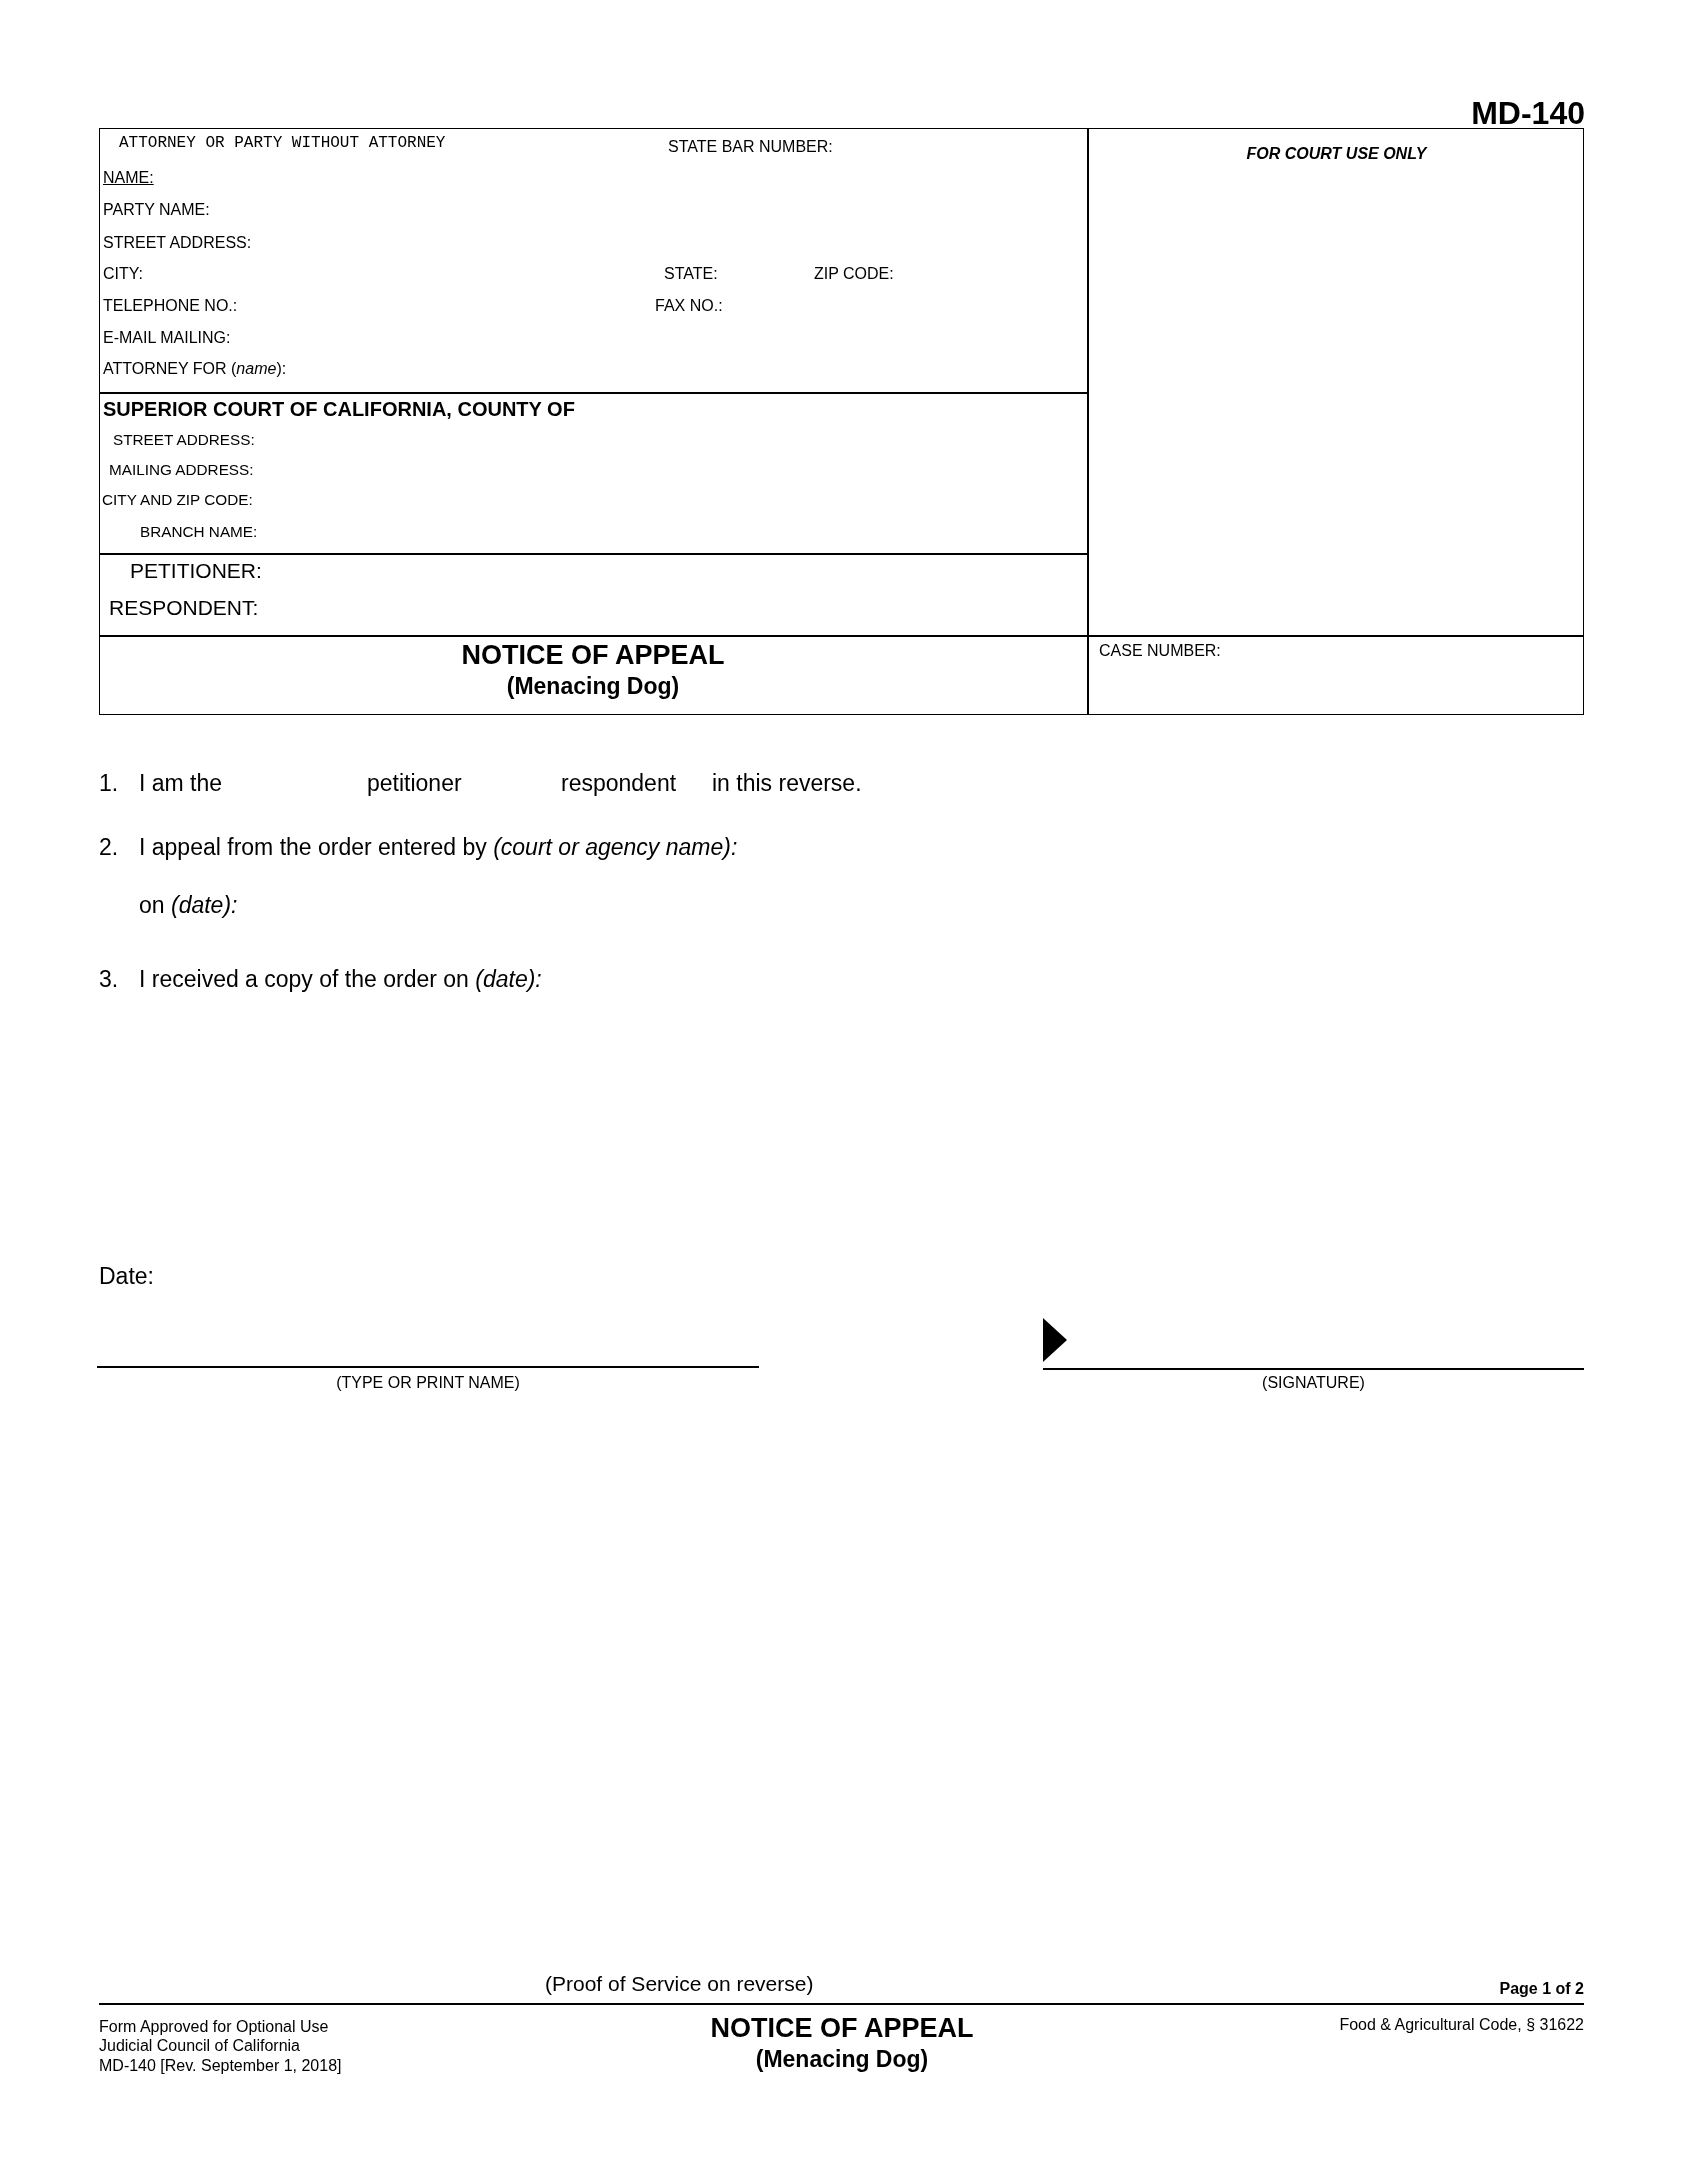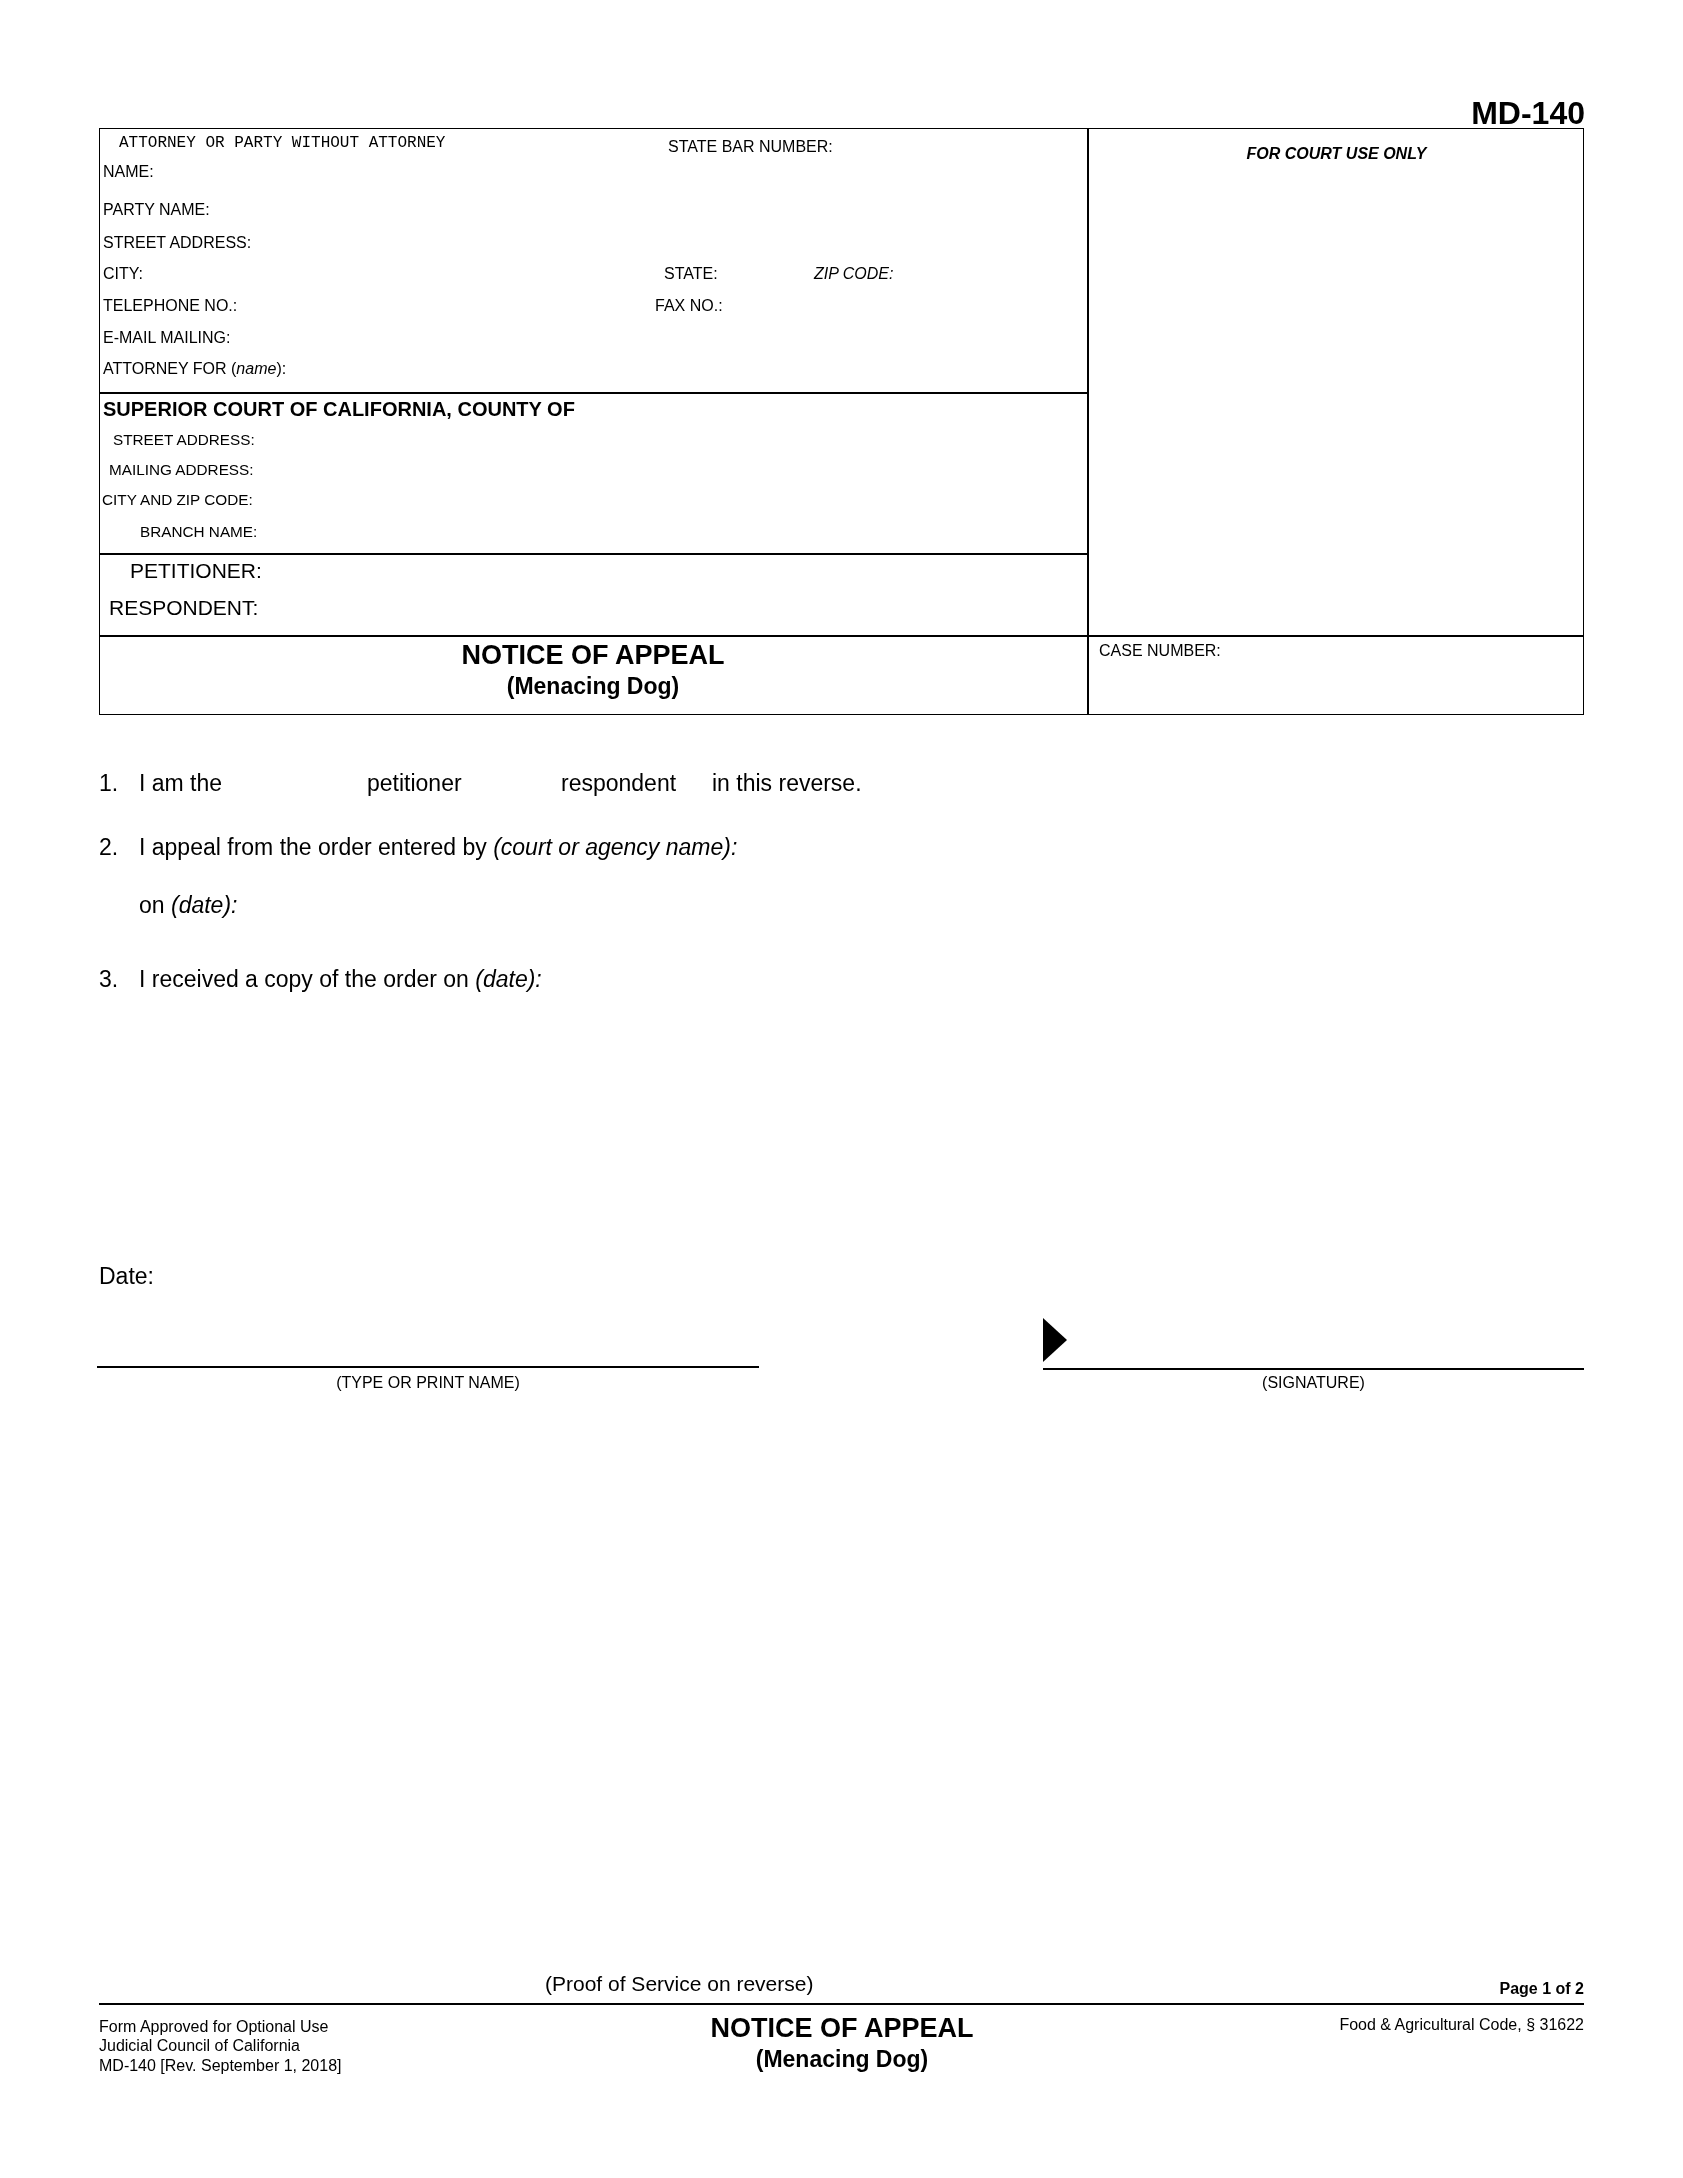--- a/index.html
+++ b/index.html
@@ -35,26 +35,26 @@
 <div class="abs form-id">MD-140</div>
 
 <div class="box"></div>
 <div class="vline"></div>
 <div class="hline" style="left:99px;top:392px;width:988px;"></div>
 <div class="hline" style="left:99px;top:553px;width:988px;"></div>
 <div class="hline" style="left:99px;top:635px;width:1485px;"></div>
 
 <div class="abs lbl" style="left:119px;top:134px;font-family:Liberation Mono, monospace;">ATTORNEY OR PARTY WITHOUT ATTORNEY</div>
 <div class="abs lbl" style="left:668px;top:138px;">STATE BAR NUMBER:</div>
-<div class="abs lbl" style="left:103px;top:163px;">NAME:</div>
+<div class="abs lbl" style="left:103px;top:169px;text-decoration:underline;">NAME:</div>
 <div class="abs lbl" style="left:103px;top:201px;">PARTY NAME:</div>
 <div class="abs lbl" style="left:103px;top:234px;">STREET ADDRESS:</div>
 <div class="abs lbl" style="left:103px;top:265px;">CITY:</div>
 <div class="abs lbl" style="left:664px;top:265px;">STATE:</div>
-<div class="abs lbl" style="left:814px;top:265px;font-style:italic;">ZIP CODE:</div>
+<div class="abs lbl" style="left:814px;top:265px;">ZIP CODE:</div>
 <div class="abs lbl" style="left:103px;top:297px;">TELEPHONE NO.:</div>
 <div class="abs lbl" style="left:655px;top:297px;">FAX NO.:</div>
 <div class="abs lbl" style="left:103px;top:329px;">E-MAIL MAILING:</div>
 <div class="abs lbl" style="left:103px;top:360px;"><span>ATTORNEY FOR (</span><i>name</i><span>):</span></div>
 
 <div class="abs court-use" style="top:145px;">FOR COURT USE ONLY</div>
 
 <div class="abs court-title" style="left:103px;top:398px;">SUPERIOR COURT OF CALIFORNIA, COUNTY OF</div>
 <div class="abs lbl-sm" style="left:113px;top:431px;">STREET ADDRESS:</div>
 <div class="abs lbl-sm" style="left:109px;top:461px;">MAILING ADDRESS:</div>

